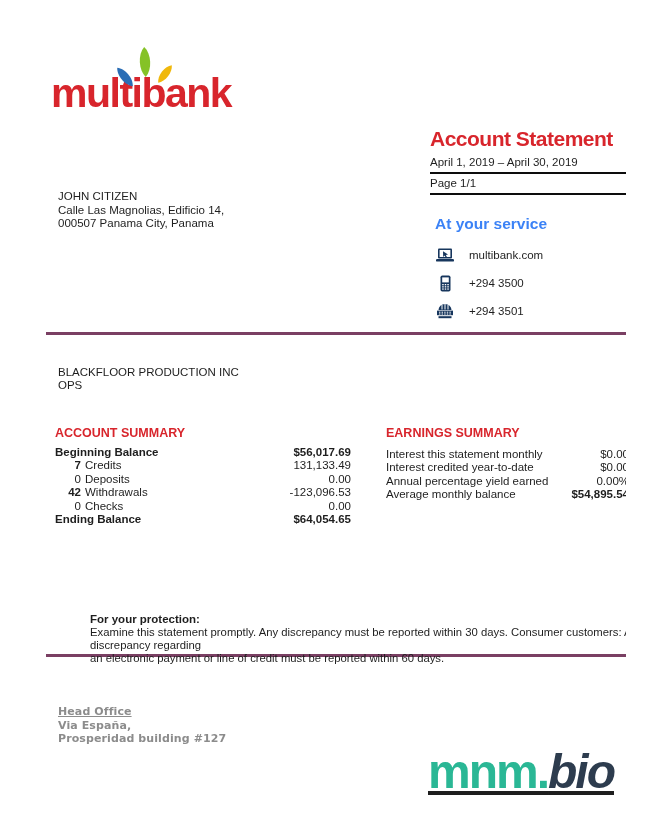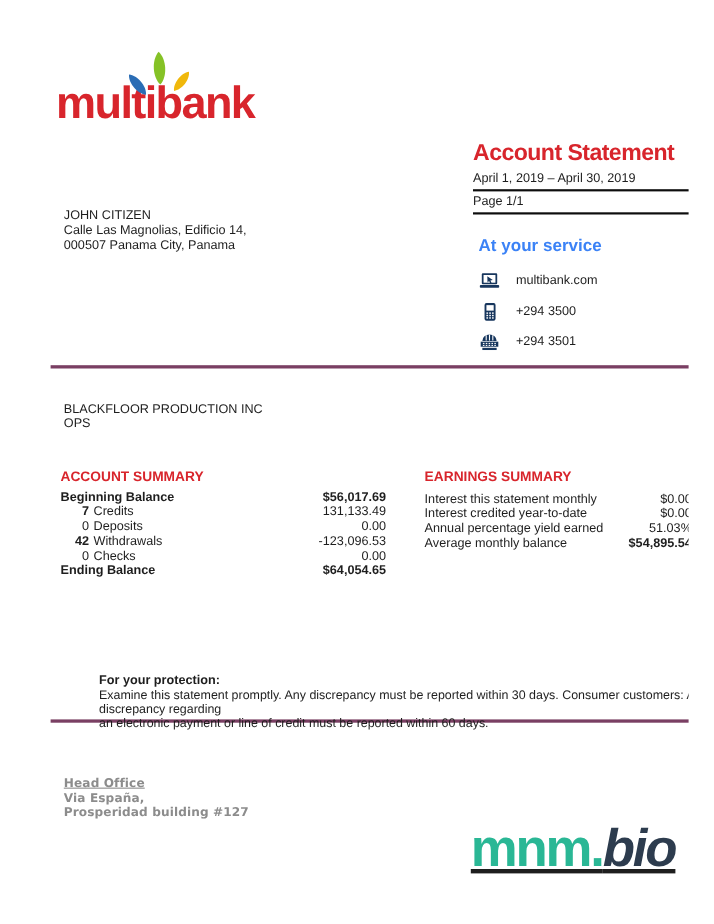--- a/index.html
+++ b/index.html
@@ -207,21 +207,21 @@
         <div class="srow">
           <span class="lbl noindent">Interest this statement monthly</span>
           <span class="val">$0.00</span>
         </div>
         <div class="srow">
           <span class="lbl noindent">Interest credited year-to-date</span>
           <span class="val">$0.00</span>
         </div>
         <div class="srow">
           <span class="lbl noindent">Annual percentage yield earned</span>
-          <span class="val">51.03%</span>
+          <span class="val">0.00%</span>
         </div>
         <div class="srow">
           <span class="lbl noindent">Average monthly balance</span>
           <span class="val b">$54,895.54</span>
         </div>
       </div>
   </div>
 
   <div class="protection">
     <div class="protection-title">For your protection:</div>

